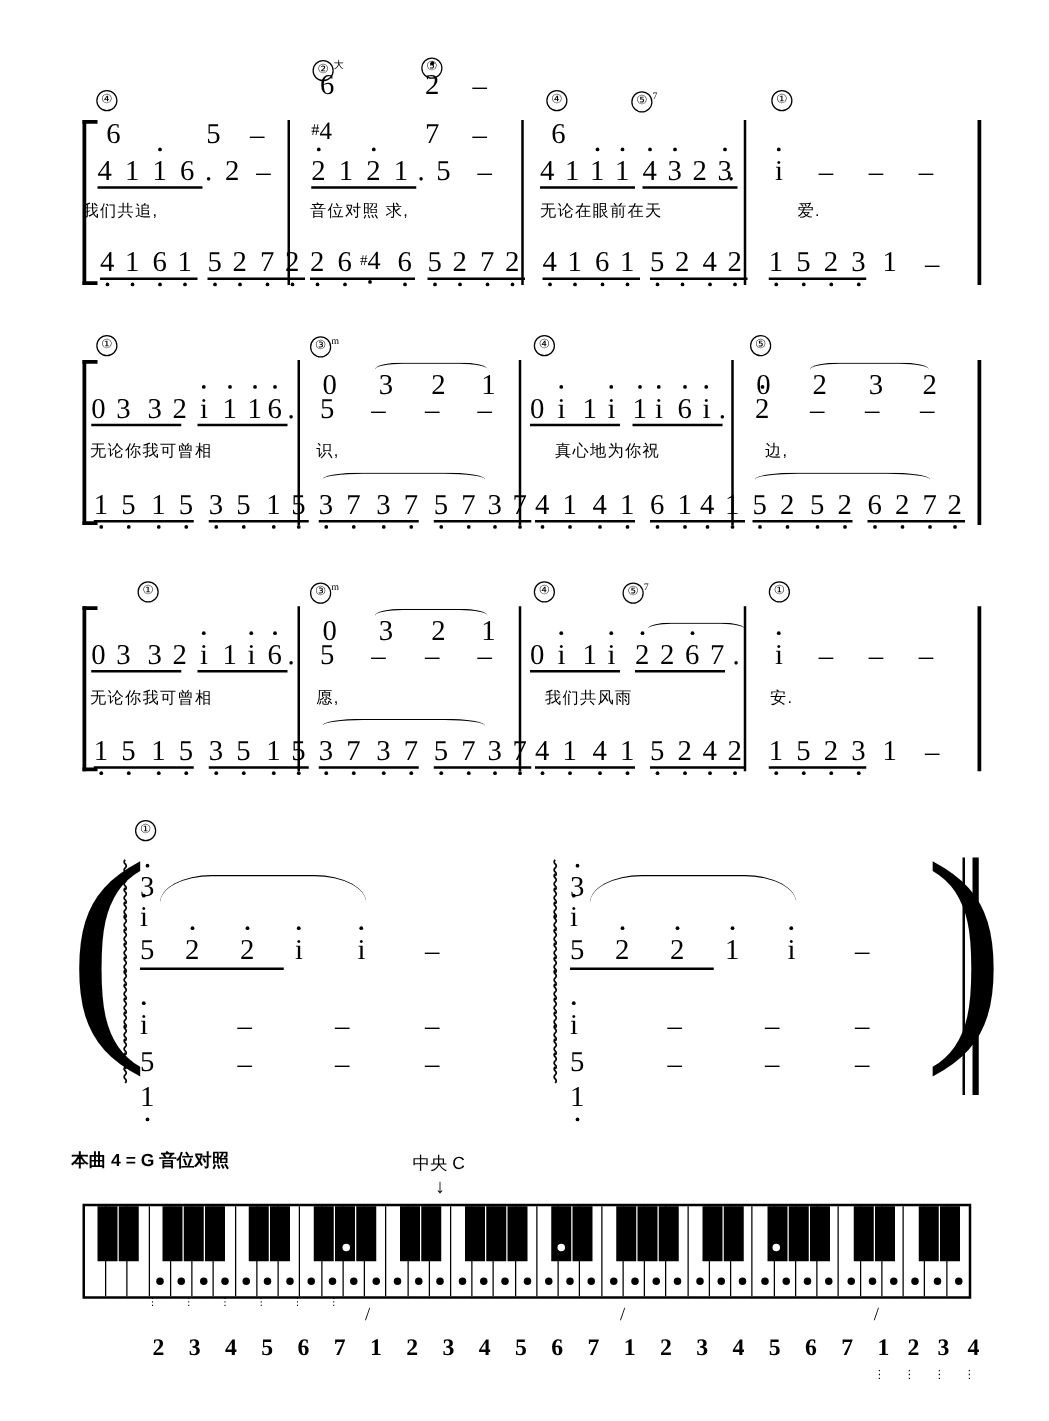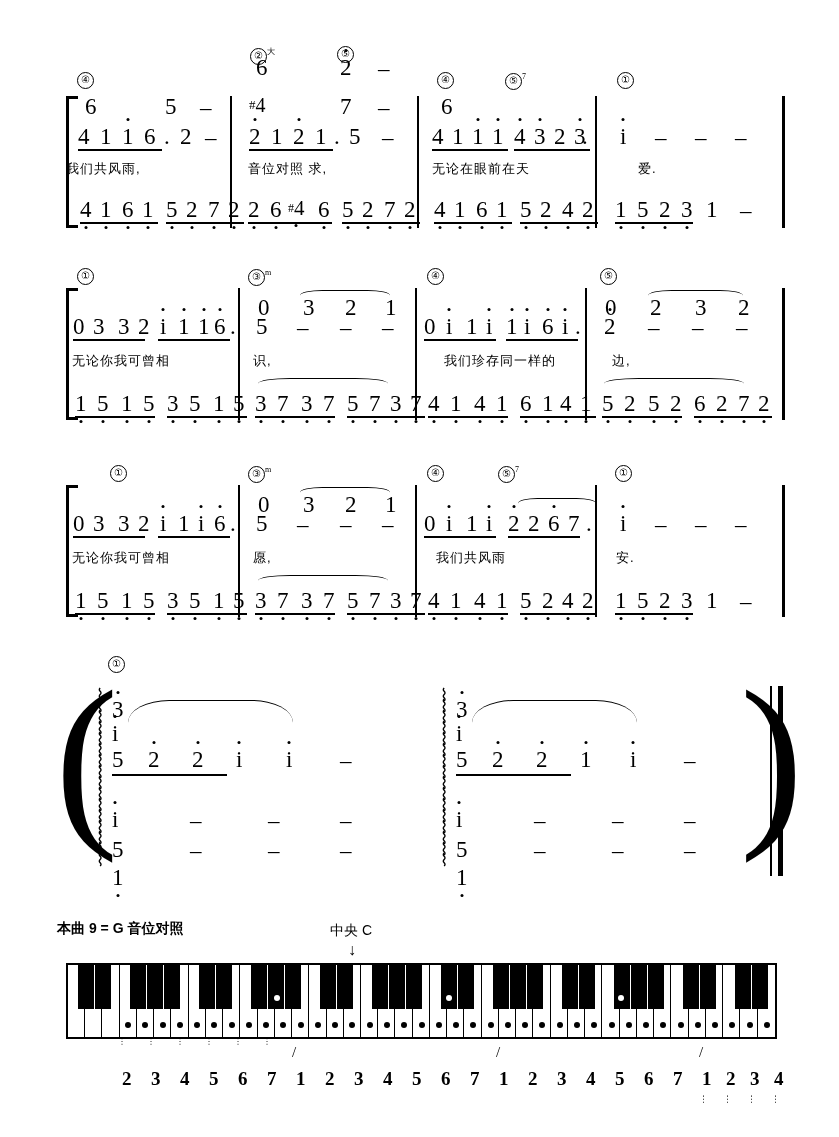--- a/index.html
+++ b/index.html
@@ -132,21 +132,21 @@
     <div class="note num dotup" style="left:574px;top:125px;">3</div>
     <div class="note num" style="left:582px;top:125px;">.</div>
     <div class="under" style="left:432px;top:149px;width:76px;"></div>
     <div class="under" style="left:514px;top:149px;width:76px;"></div>
 
     <div class="note num dotup" style="left:620px;top:125px;">i</div>
     <div class="note dash" style="left:655px;top:125px;">–</div>
     <div class="note dash" style="left:695px;top:125px;">–</div>
     <div class="note dash" style="left:735px;top:125px;">–</div>
 
-    <div class="lyr" style="position:absolute;left:66px;top:160px;">我们共风雨,</div>
+    <div class="lyr" style="position:absolute;left:66px;top:160px;">我们共追,</div>
     <div class="lyr" style="position:absolute;left:248px;top:160px;">音位对照 求,</div>
     <div class="lyr" style="position:absolute;left:432px;top:160px;">无论在眼前在天</div>
     <div class="lyr" style="position:absolute;left:638px;top:160px;">爱.</div>
 
     <div class="note num dotdn" style="left:80px;top:198px;">4</div>
     <div class="note num dotdn" style="left:100px;top:198px;">1</div>
     <div class="note num dotdn" style="left:122px;top:198px;">6</div>
     <div class="note num dotdn" style="left:142px;top:198px;">1</div>
     <div class="note num dotdn" style="left:166px;top:198px;">5</div>
     <div class="note num dotdn" style="left:186px;top:198px;">2</div>
@@ -241,21 +241,21 @@
     <div class="under" style="left:424px;top:339px;width:72px;"></div>
     <div class="under" style="left:506px;top:339px;width:72px;"></div>
 
     <div class="note num dotup" style="left:604px;top:315px;">2</div>
     <div class="note dash" style="left:648px;top:315px;">–</div>
     <div class="note dash" style="left:692px;top:315px;">–</div>
     <div class="note dash" style="left:736px;top:315px;">–</div>
 
     <div class="lyr" style="position:absolute;left:72px;top:352px;">无论你我可曾相</div>
     <div class="lyr" style="position:absolute;left:253px;top:352px;">识,</div>
-    <div class="lyr" style="position:absolute;left:444px;top:352px;">我们珍存同一样的</div>
+    <div class="lyr" style="position:absolute;left:444px;top:352px;">真心地为你祝</div>
     <div class="lyr" style="position:absolute;left:612px;top:352px;">边,</div>
 
     <div class="slur" style="left:258px;top:378px;width:130px;"></div>
     <div class="slur" style="left:604px;top:378px;width:140px;"></div>
 
     <div class="note num dotdn" style="left:75px;top:392px;">1</div>
     <div class="note num dotdn" style="left:97px;top:392px;">5</div>
     <div class="note num dotdn" style="left:121px;top:392px;">1</div>
     <div class="note num dotdn" style="left:143px;top:392px;">5</div>
     <div class="note num dotdn" style="left:167px;top:392px;">3</div>
@@ -485,21 +485,21 @@
     <div class="note dash" style="left:534px;top:808px;">–</div>
     <div class="note dash" style="left:612px;top:808px;">–</div>
     <div class="note dash" style="left:684px;top:808px;">–</div>
     <div class="note num" style="left:456px;top:838px;">5</div>
     <div class="note dash" style="left:534px;top:838px;">–</div>
     <div class="note dash" style="left:612px;top:838px;">–</div>
     <div class="note dash" style="left:684px;top:838px;">–</div>
     <div class="note num dotdn" style="left:456px;top:866px;">1</div>
   </div>
 
-  <div class="footlabel">本曲 9 = G 音位对照</div>
+  <div class="footlabel">本曲 4 = G 音位对照</div>
   <div class="centc">中央 C</div>
   <div class="arrowdn">↓</div>
 
   <div class="kbwrap">
 
     <div class="wkey" style="left:0px;width:17.2px;"></div>
     <div class="wkey" style="left:17.2px;width:17.2px;"></div>
     <div class="wkey" style="left:34.5px;width:17.2px;"></div>
     <div class="wkey" style="left:51.7px;width:17.2px;"></div>
     <div class="wkey" style="left:69px;width:17.2px;"></div>

